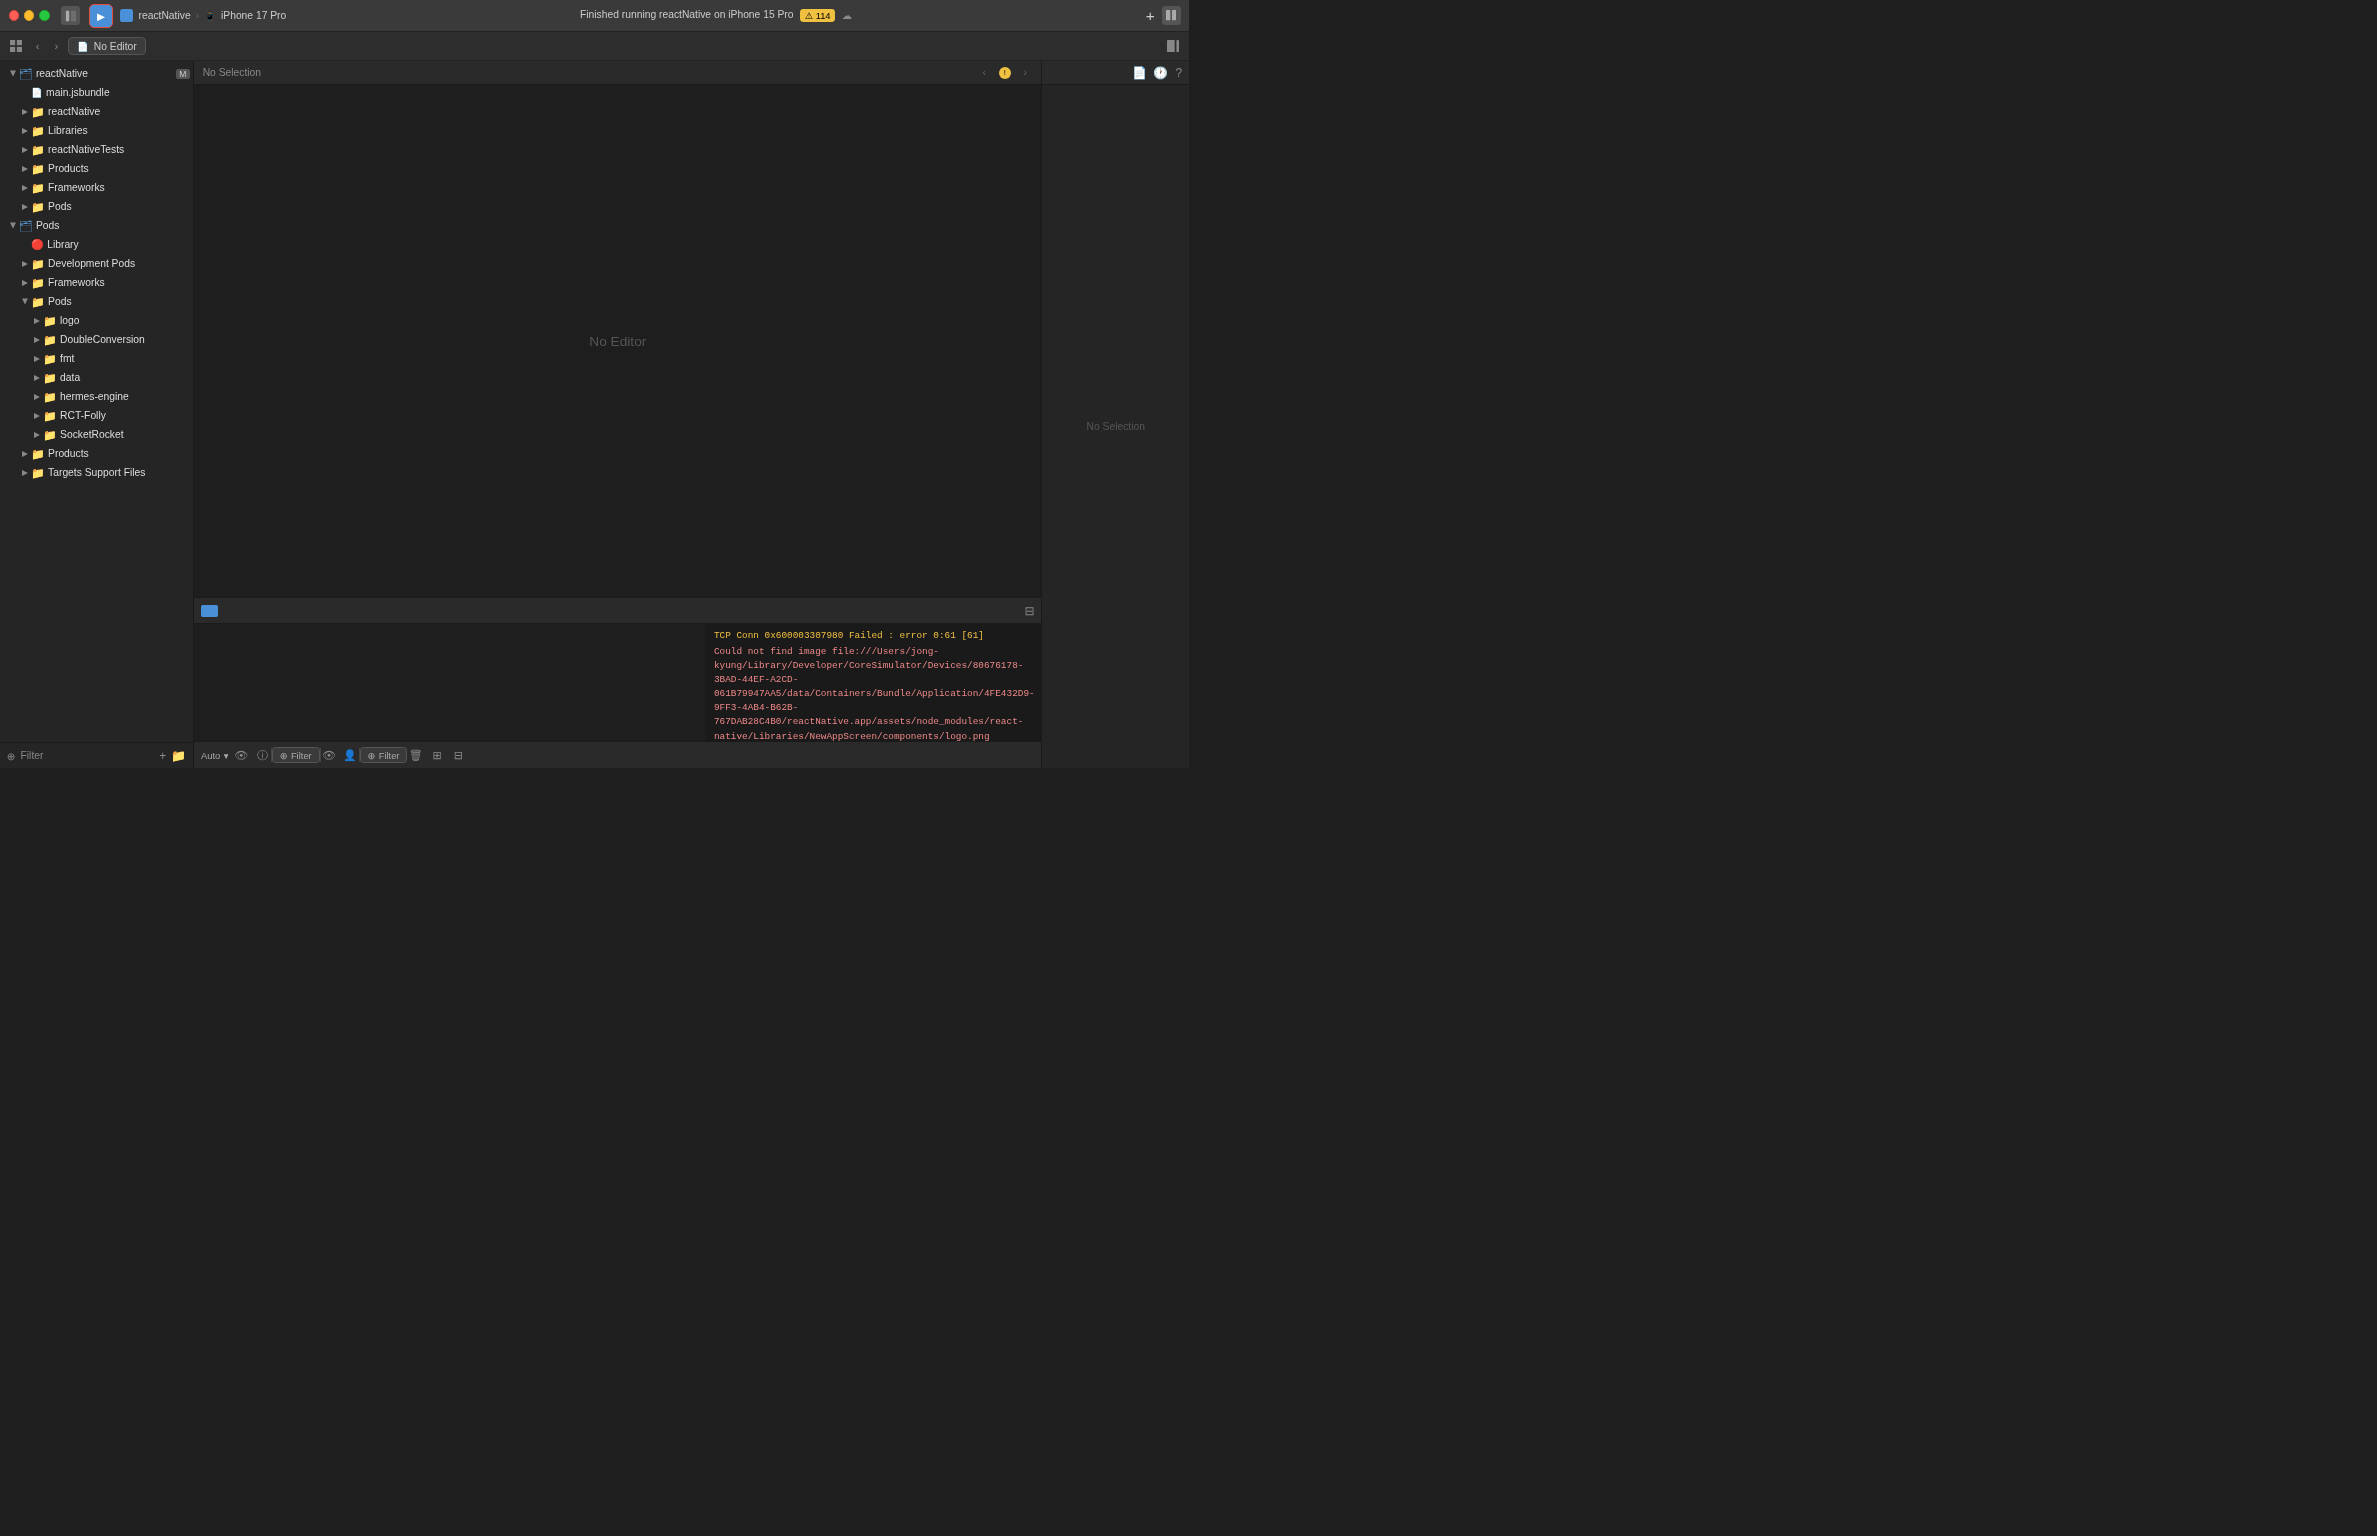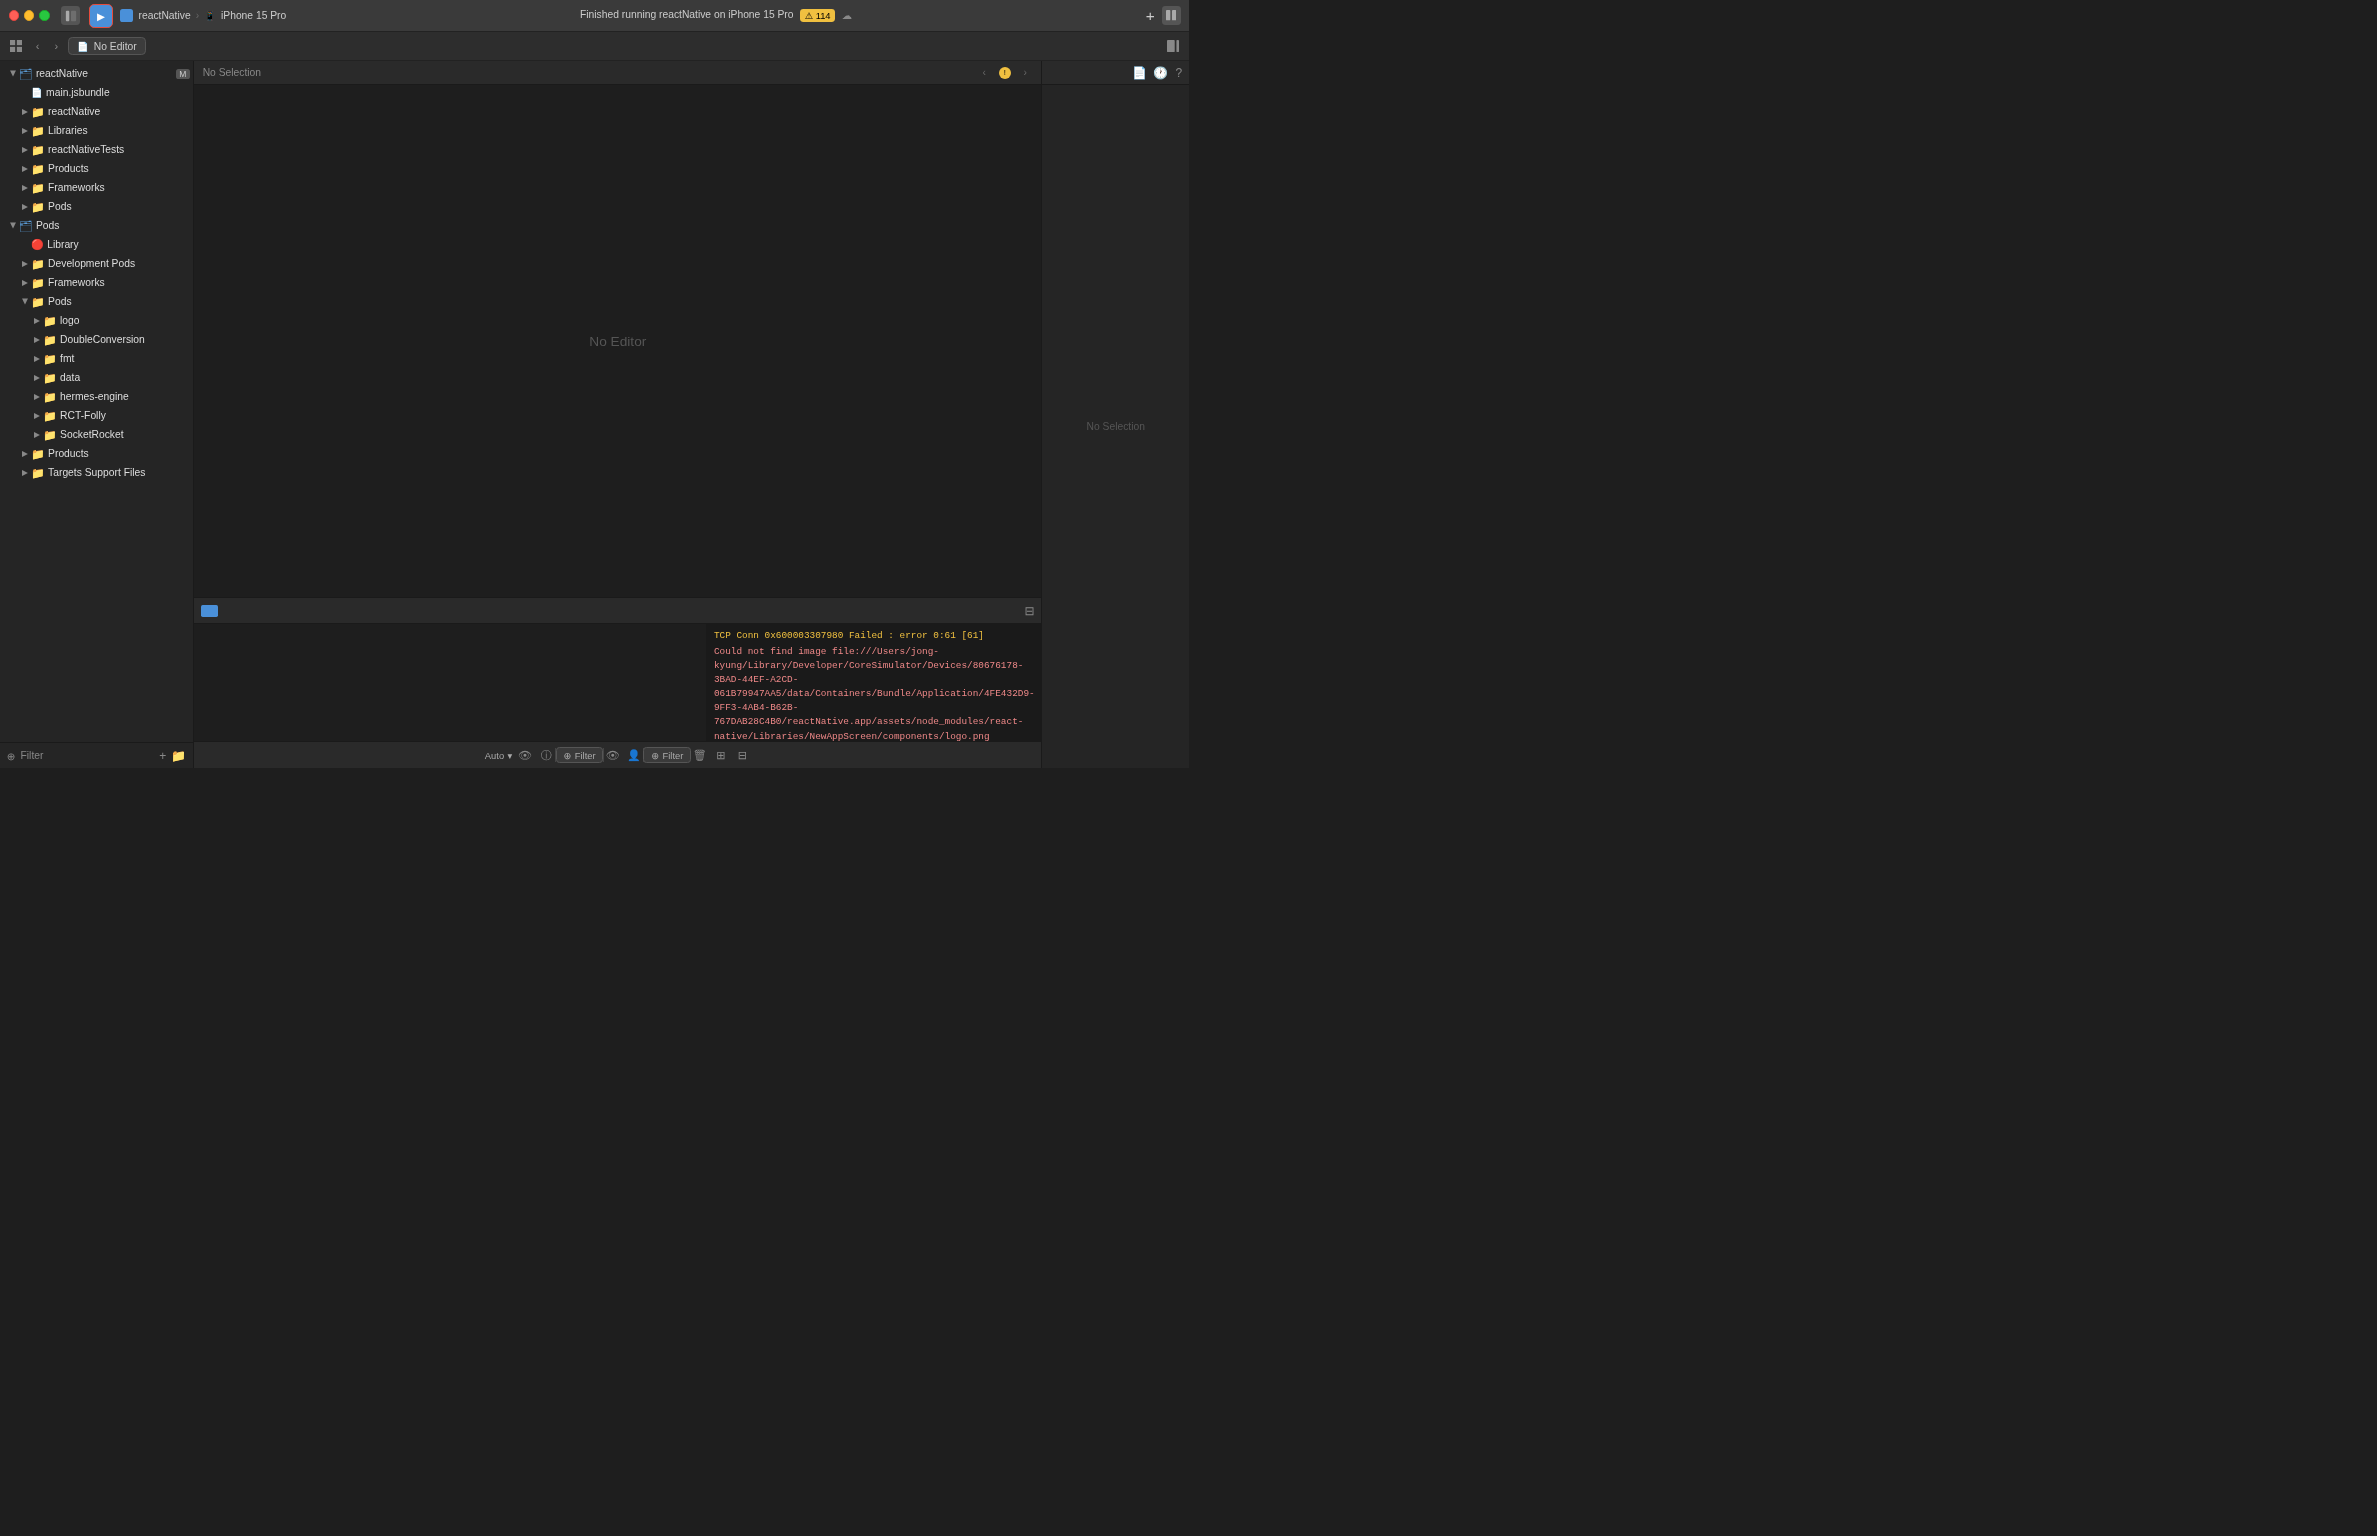--- a/index.html
+++ b/index.html
@@ -337,21 +337,20 @@
     .debug-line.warning { color: #f0c040; }
 
     .debug-footer {
       height: 27px;
       background: #2a2a2a;
       border-top: 0.9px solid #1a1a1a;
       display: flex;
       align-items: center;
       gap: 0;
       padding: 0 6.8px;
-      justify-content: center;
     }
     .debug-footer-section {
       display: flex;
       align-items: center;
       gap: 4.3px;
     }
     .debug-footer-divider {
       width: 0.9px;
       height: 13.7px;
       background: #444;
@@ -435,21 +434,21 @@
     <span>▶</span>
   </div>
 
   <div class="scheme-selector">
     <div class="breadcrumb-icon"></div>
     <span>reactNative</span>
     <span style="color:#666;">›</span>
     <span style="color:#888;">
       <span style="font-size:9.4px;">📱</span>
     </span>
-    <span style="color:#ccc;">iPhone 15 Pro</span>
+    <span style="color:#ccc;">iPhone 17 Pro</span>
   </div>
 
   <div class="status-bar-center" style="flex:1; justify-content:center;">
     <span>Finished running reactNative on iPhone 15 Pro</span>
     <div class="warning-badge">
       <span>⚠</span>
       <span>114</span>
     </div>
     <span style="color:#888;">☁</span>
   </div>

